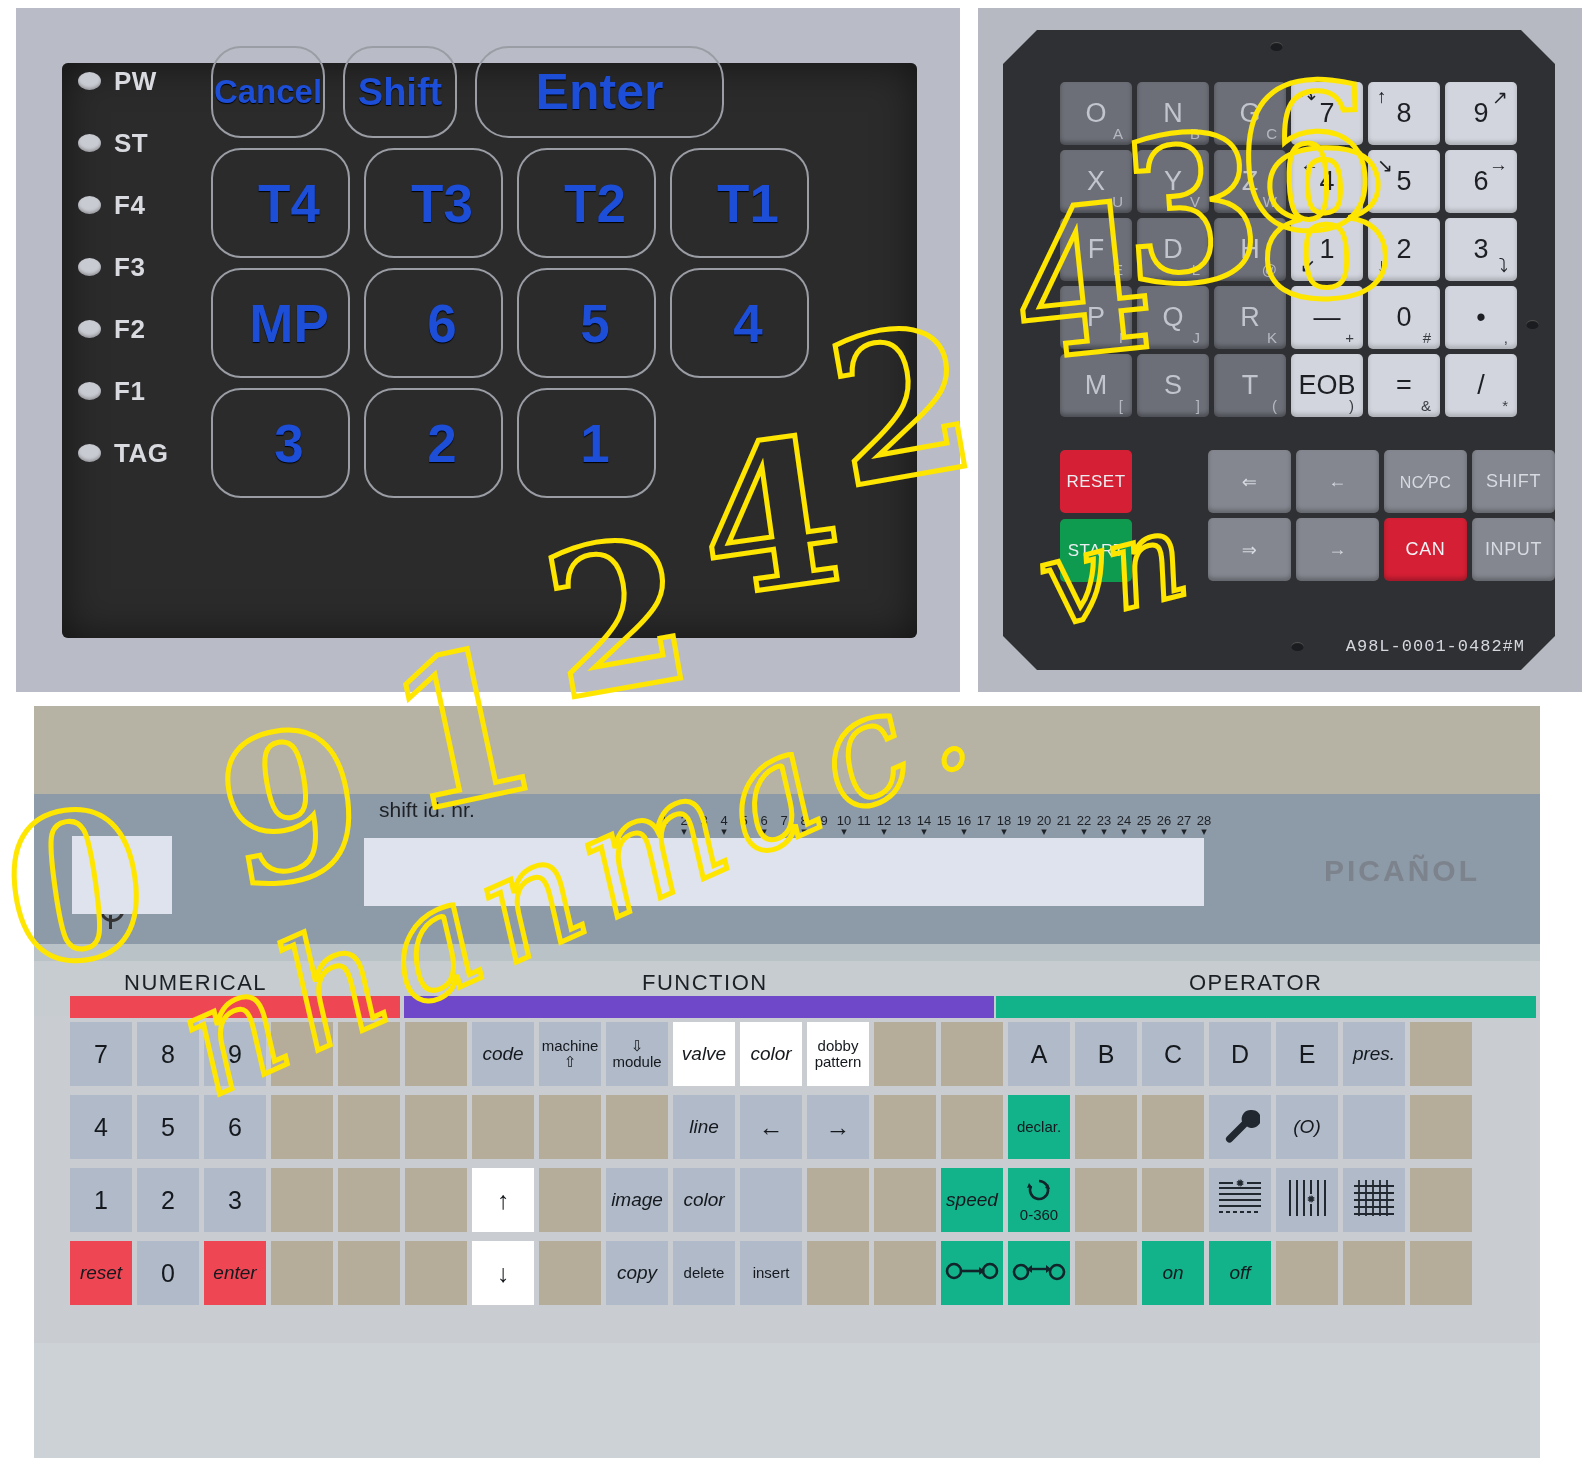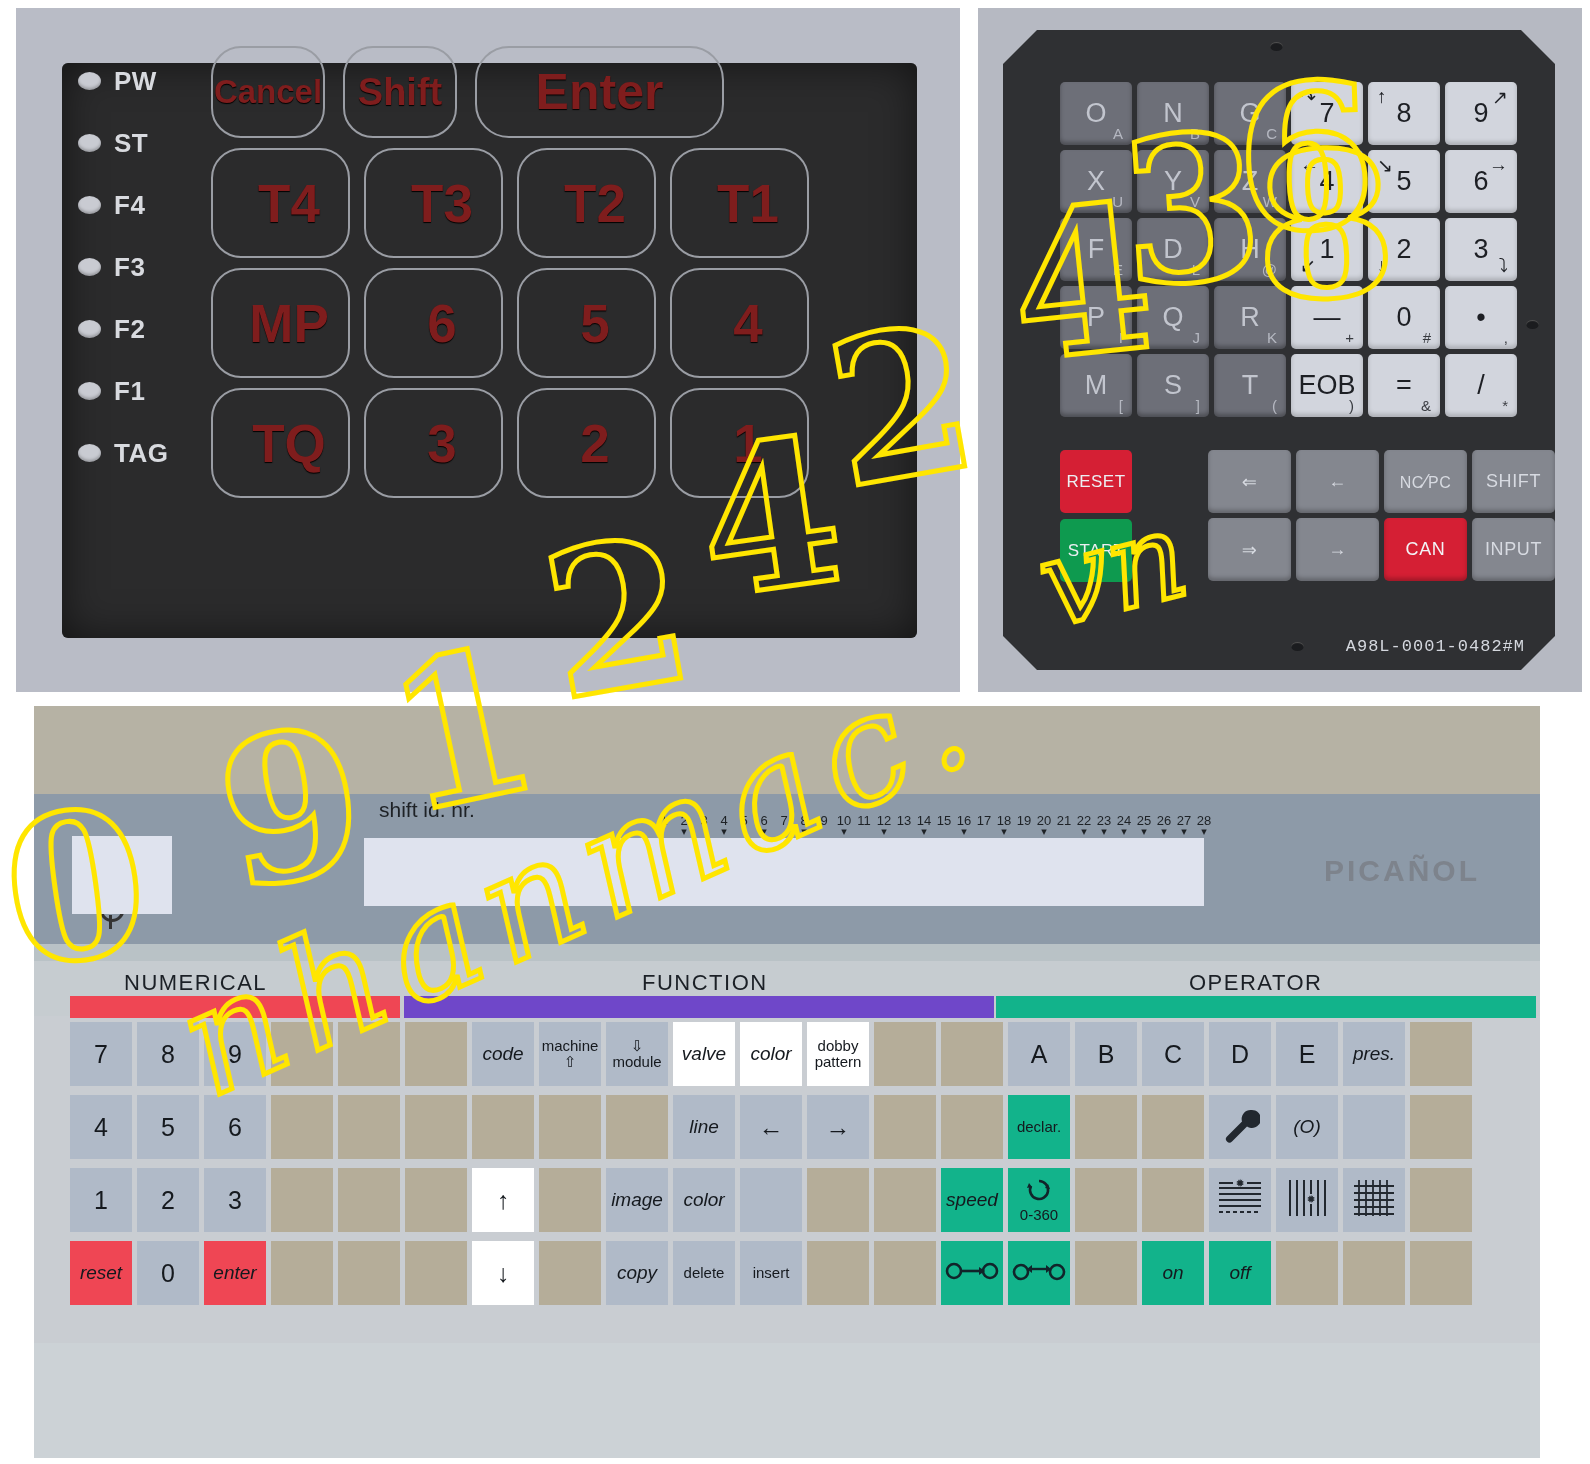--- a/index.html
+++ b/index.html
@@ -13,21 +13,21 @@
           background:#2b2b2c;border-radius:6px;
           box-shadow:inset 0 0 40px rgba(0,0,0,.55);}
   .led-col{position:absolute;left:62px;top:42px;width:160px;}
   .led-row{display:flex;align-items:center;height:62px;}
   .led{width:23px;height:18px;border-radius:50%;
        background:#c9cbd2;box-shadow:inset 0 -2px 3px rgba(0,0,0,.25);}
   .led-lbl{margin-left:13px;color:#d8dadf;font-size:26px;font-weight:bold;
            letter-spacing:.5px;}
   .keys{position:absolute;left:195px;top:38px;}
   .krow{display:flex;margin-bottom:10px;}
-  .mkey{border:2.5px solid #9a9da4;border-radius:30px;color:#7f1d1d;
+  .mkey{border:2.5px solid #9a9da4;border-radius:30px;color:#1d4ed8;
         display:flex;align-items:center;justify-content:center;
         font-weight:bold;text-shadow:0 1px 1px #000;}
   .mk-s{width:110px;height:88px;margin-right:18px;font-size:38px;}
   .mk-w{width:245px;height:88px;font-size:50px;border-radius:34px;}
   .mk-n{width:118px;height:106px;margin-right:14px;font-size:53px;border-radius:30px;padding-left:17px;}
   .mk-cancel{font-size:33px;}
 
   
   #panelB{position:absolute;left:978px;top:8px;width:604px;height:684px;
           background:#b6b9c2;overflow:hidden;}
@@ -177,21 +177,20 @@
         <div class="mkey mk-n">T2</div>
         <div class="mkey mk-n">T1</div>
       </div>
       <div class="krow">
         <div class="mkey mk-n">MP</div>
         <div class="mkey mk-n">6</div>
         <div class="mkey mk-n">5</div>
         <div class="mkey mk-n">4</div>
       </div>
       <div class="krow">
-        <div class="mkey mk-n">TQ</div>
         <div class="mkey mk-n">3</div>
         <div class="mkey mk-n">2</div>
         <div class="mkey mk-n">1</div>
       </div>
     </div>
 </div>
 
 <div id="panelB">
   <div class="fplate">
     <div class="fcorner-bl"></div>

